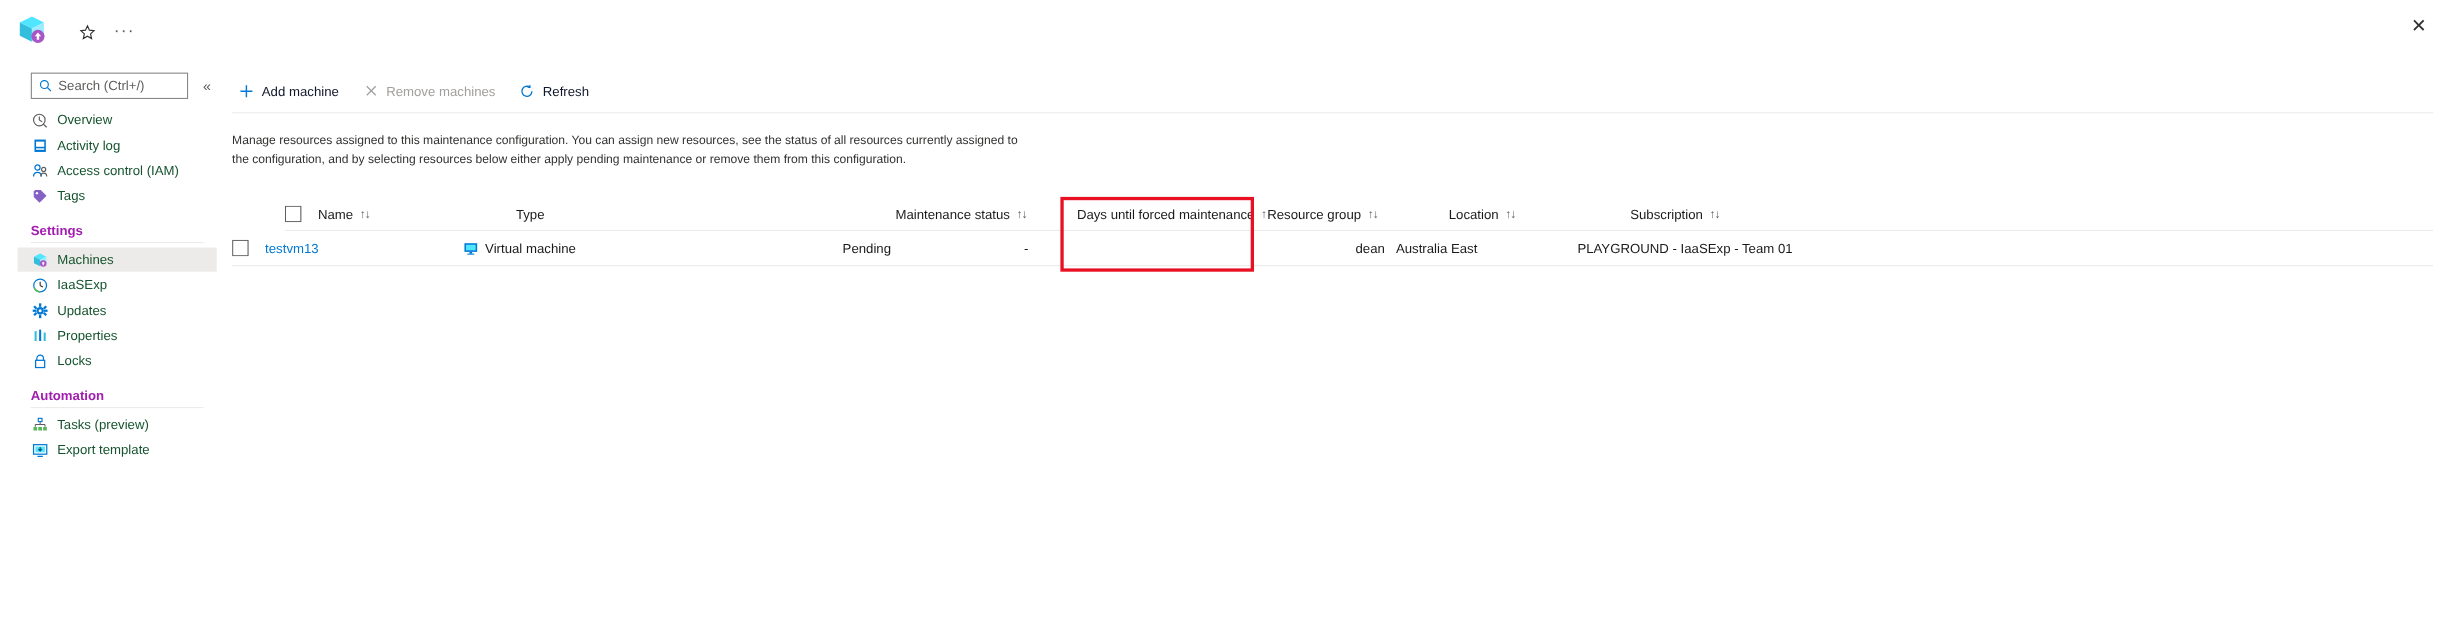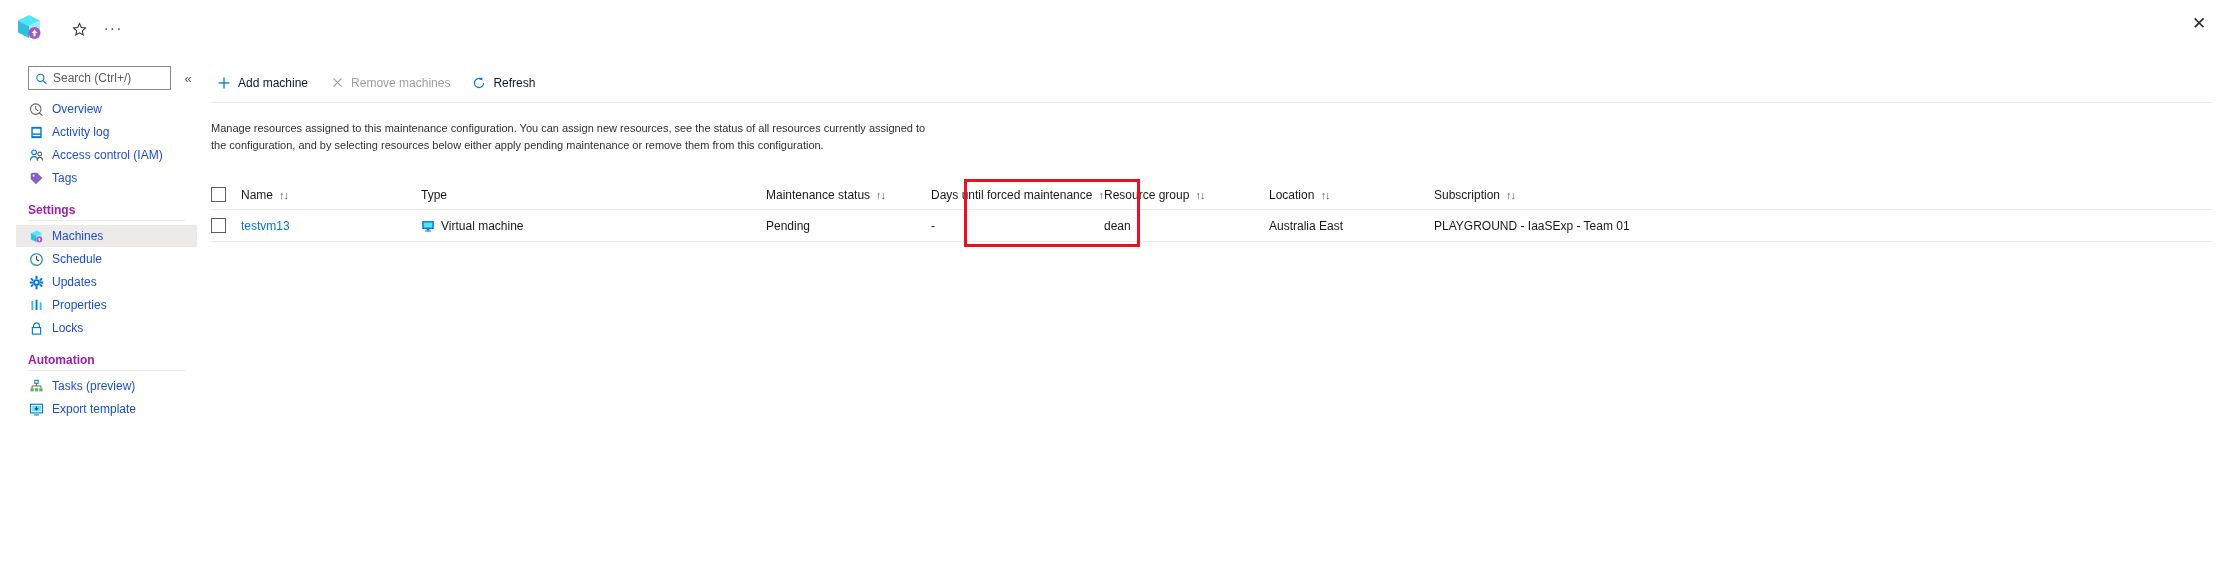--- a/index.html
+++ b/index.html
@@ -75,21 +75,21 @@
   .collapse-btn {
     margin-left: 8px; width: 18px; height: 20px;
     display: flex; align-items: center; justify-content: center;
     font-size: 13px; color: #605e5c; cursor: pointer;
   }
 
   .nav-list { margin-top: 8px; }
   .nav-item {
     display: flex; align-items: center;
     height: 22px; padding-left: 12px; margin-bottom: 1px;
-    font-size: 12px; color: #1d4ed8; cursor: pointer; white-space: nowrap;
+    font-size: 12px; color: #14532d; cursor: pointer; white-space: nowrap;
   }
   .nav-item.selected { background: #edebe9; }
   .nav-ico {
     width: 16px; height: 16px; flex: 0 0 16px; margin-right: 8px;
     display: flex; align-items: center; justify-content: center;
   }
   .nav-label { line-height: 16px; }
 
   .nav-group {
     padding-left: 12px; margin-top: 14px; margin-bottom: 3px;
@@ -120,36 +120,36 @@
 
   .desc {
     margin: 17px 14px 0 14px;
     max-width: 720px;
     font-size: 11px; line-height: 17px; color: #323130;
   }
 
   
   .tbl { margin: 26px 14px 0 14px; position: relative; }
   .tbl-row { display: flex; align-items: center; }
-  .tbl-head { height: 30px; border-bottom: 1px solid #edebe9; }
+  .tbl-head { height: 30px; border-bottom: 1px solid #edebe9; margin-left: 48px; }
   .tbl-data { height: 32px; border-bottom: 1px solid #edebe9; }
 
   .cell {
     font-size: 12px; color: #1b1a19;
     padding-right: 10px; white-space: nowrap; overflow: hidden;
   }
   .th { color: #1b1a19; display: flex; align-items: center; cursor: pointer; }
   .sort-ico { margin-left: 6px; font-size: 11px; color: #605e5c; letter-spacing: -1px; }
 
   .c-check { width: 30px; flex: 0 0 30px; display: flex; align-items: center; }
   .c-name  { width: 180px; flex: 0 0 180px; }
   .c-type  { width: 345px; flex: 0 0 345px; }
   .c-stat  { width: 165px; flex: 0 0 165px; }
   .c-days  { width: 173px; flex: 0 0 173px; }
-  .c-rg    { width: 165px; flex: 0 0 165px; }
+  .c-rg    { width: 165px; flex: 0 0 165px; text-align: right; }
   .c-loc   { width: 165px; flex: 0 0 165px; }
   .c-sub   { width: 300px; flex: 0 0 300px; }
 
   .cbx {
     width: 15px; height: 15px; border: 1px solid #605e5c;
     background: #fff; cursor: pointer;
   }
   .link { color: #0078d4; cursor: pointer; }
 
   .type-cell { display: flex; align-items: flex-end; }
@@ -276,21 +276,21 @@
 
     <div class="nav-item">
       <span class="nav-ico">
         <svg width="15" height="15" viewBox="0 0 16 16">
           <circle cx="8" cy="8" r="6.2" fill="none" stroke="#0078d4" stroke-width="1.2"></circle>
           <path d="M8 14.2 A6.2 6.2 0 0 1 2.4 10.2" fill="none" stroke="#5bb75b" stroke-width="1.6"></path>
           <line x1="8" y1="8" x2="8" y2="4.4" stroke="#323130" stroke-width="1.1"></line>
           <line x1="8" y1="8" x2="10.6" y2="9.6" stroke="#323130" stroke-width="1.1"></line>
         </svg>
       </span>
-      <span class="nav-label">Schedule</span>
+      <span class="nav-label">IaaSExp</span>
     </div>
 
     <div class="nav-item">
       <span class="nav-ico">
         <svg width="15" height="15" viewBox="0 0 16 16">
           <g fill="#0078d4">
             <rect x="6.9" y="0.8" width="2.2" height="3.4"></rect>
             <rect x="6.9" y="11.8" width="2.2" height="3.4"></rect>
             <rect x="0.8" y="6.9" width="3.4" height="2.2"></rect>
             <rect x="11.8" y="6.9" width="3.4" height="2.2"></rect>

